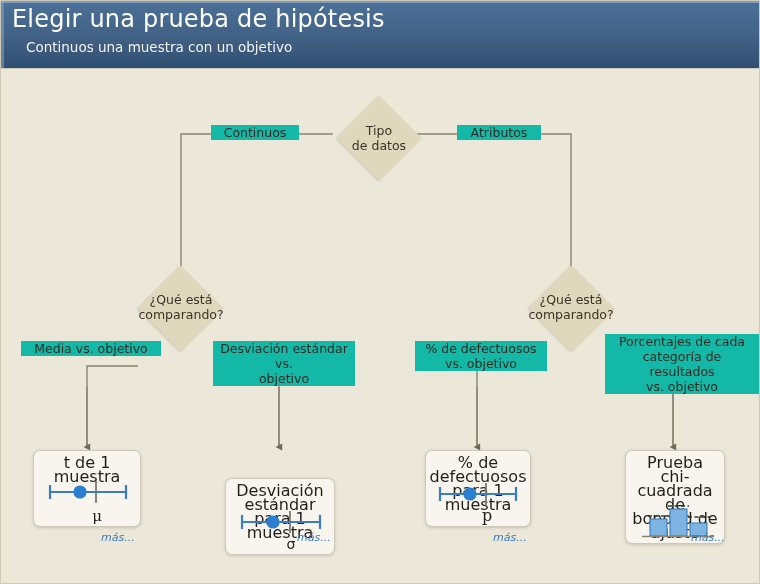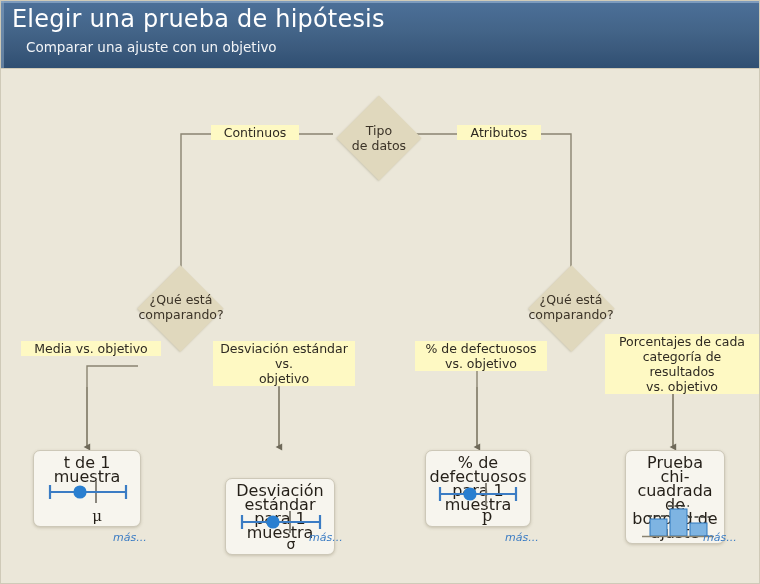--- a/index.html
+++ b/index.html
@@ -97,21 +97,21 @@
     white-space: pre-line;
   }
   
   .edge-label {
     position: absolute;
     text-align: center;
     font-size: 12.5px;
     color: #2e2a22;
     line-height: 15px;
     white-space: pre-line;
-    background: #fef9c3;
+    background: #14b8a6;
     padding: 0 4px;
   }
   
   .result-box {
     position: absolute;
     background: #f7f5ee;
     border: 1px solid #cdc8b8;
     border-radius: 7px;
     box-shadow: 0 1px 3px rgba(120,110,80,.30);
     box-sizing: border-box;
@@ -135,31 +135,30 @@
     height: 52px;
   }
   .more-link {
     position: absolute;
     font-size: 11px;
     font-style: italic;
     color: #3b7cc4;
     text-decoration: none;
     cursor: pointer;
     white-space: nowrap;
-    margin-left: 12px;
   }
 </style>
 </head>
 <body>
 
 <div id="app">
 
   <div id="header">
     <div class="hdr-title">Elegir una prueba de hipótesis</div>
-    <div class="hdr-sub">Comparar una ajuste con un objetivo</div>
+    <div class="hdr-sub">Continuos una muestra con un objetivo</div>
   </div>
 
   <div id="canvas">
 
     <svg id="lines" viewBox="0 0 760 515">
       <defs>
         <marker id="arrow" markerWidth="9" markerHeight="9" refX="4.2" refY="4" orient="auto" markerUnits="userSpaceOnUse">
           <path d="M0.6,0.8 L7.8,0.8 L4.2,7.4 Z" fill="#6e6959"></path>
         </marker>
       </defs>

